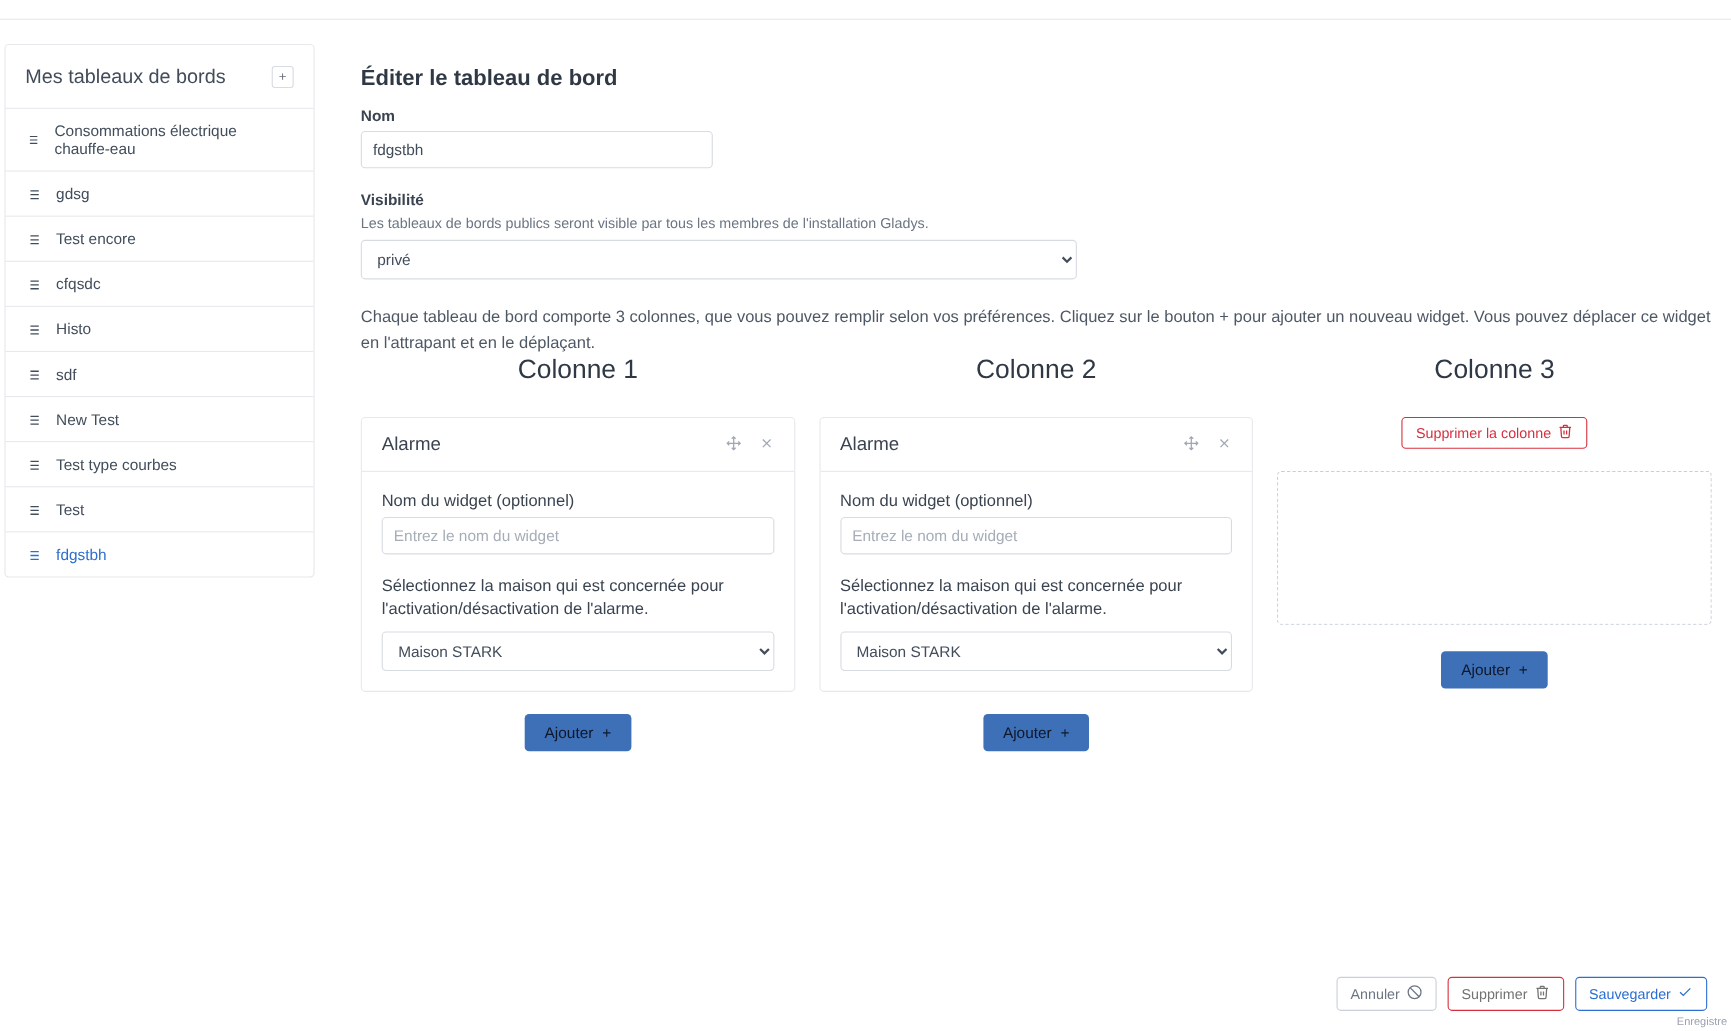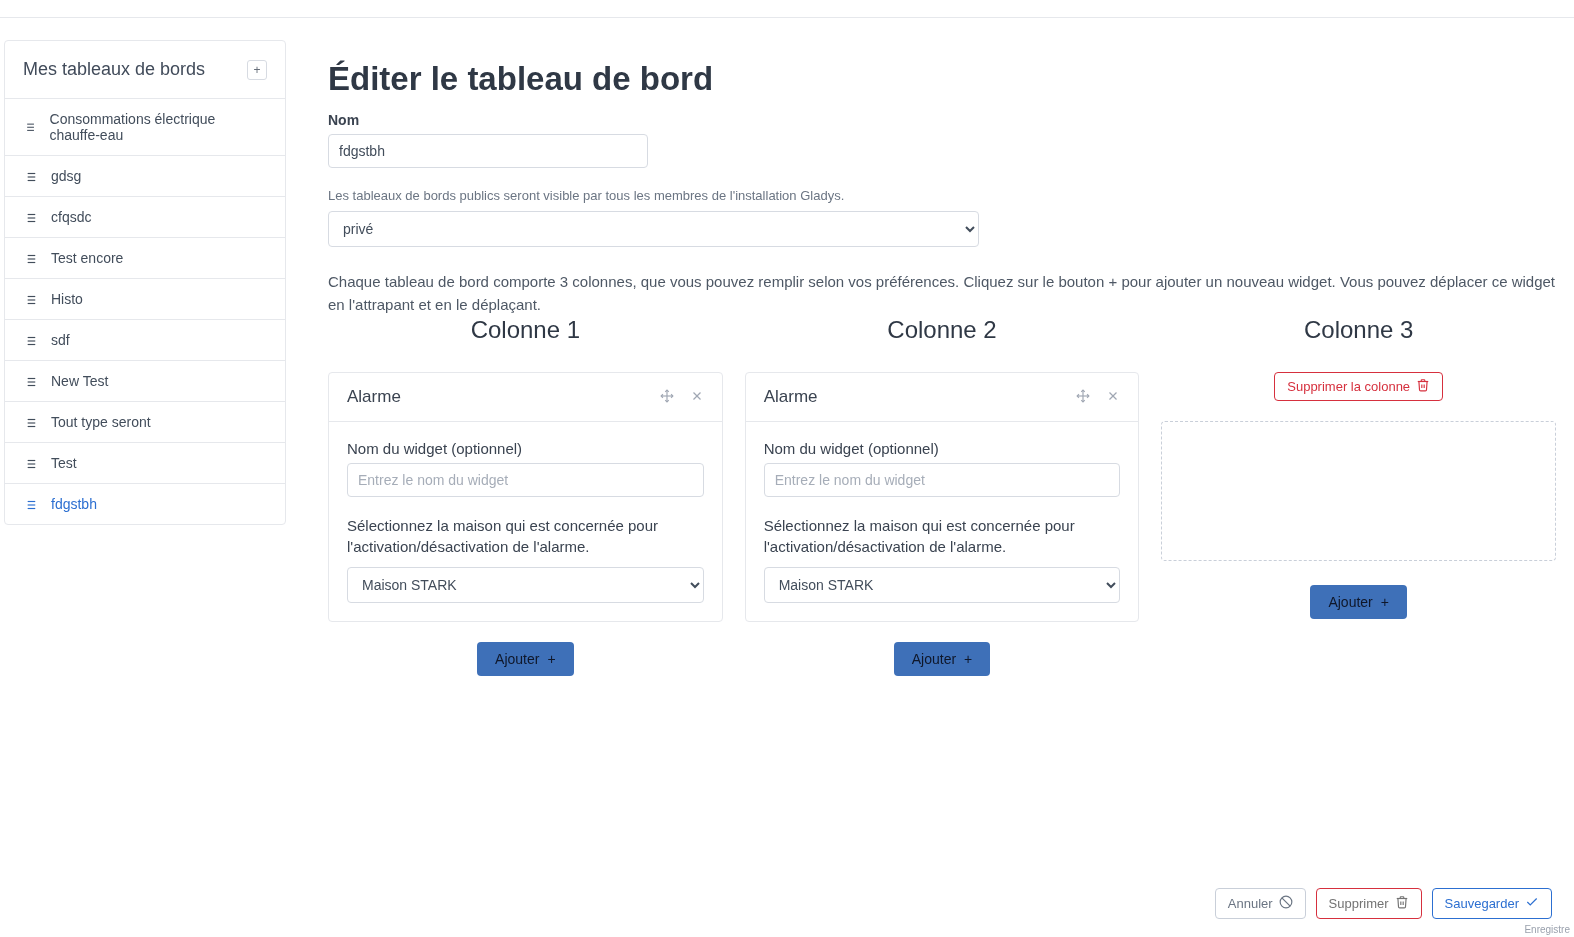--- a/index.html
+++ b/index.html
@@ -7,21 +7,21 @@
 .topbar{height:18px;border-bottom:1px solid #e6e8ec}
 .wrap{display:flex;gap:22px;padding:22px 10px 0 4px}
 .sidebar{width:282px;border:1px solid #e6e8ec;border-radius:4px;height:fit-content}
 .sidebar-head{display:flex;justify-content:space-between;align-items:center;padding:18px 18px}
 .sidebar-head h3{font-size:18px;font-weight:400;color:#414b5a}
 .plus-btn{width:20px;height:20px;border:1px solid #d7dbe2;border-radius:3px;background:#fff;font-size:12px;line-height:1;display:flex;align-items:center;justify-content:center;cursor:pointer;color:#656d79}
 .sb-item{display:flex;align-items:center;gap:14px;padding:12px 18px;border-top:1px solid #e6e8ec;cursor:pointer;color:#424d5b}
 .sb-item.active{color:#2c6fd1}
 .li-icon{width:14px;height:12px;display:inline-block}
 .main{flex:1;padding:0 8px 140px 20px}
-h1{font-size:33px;font-weight:600;color:#2f3845;margin:20px 0 14px}
+h1{font-size:20px;font-weight:600;color:#2f3845;margin:20px 0 14px}
 .flabel{font-weight:600;font-size:14px;margin-bottom:6px;display:block;color:#3a4350}
 .sublabel{font-size:13px;color:#6b7583;margin-bottom:8px}
 .txt{width:320px;padding:8px 10px;border:1px solid #d7dbe2;border-radius:4px;font-size:14px;color:#424d5b}
 .sect{margin-bottom:20px}
 .select{width:651px;max-width:100%;padding:8px 10px;border:1px solid #d7dbe2;border-radius:4px;font-size:14px;background:#fff;color:#424d5b}
 .hint{font-size:15px;color:#4e5865;line-height:1.5;margin-top:24px;}
 .cols{display:flex;gap:22px}
 .col{flex:1;text-align:center}
 .col h2{font-size:24px;font-weight:400;color:#2f3845;margin-bottom:28px}
 .delcolbtn{display:inline-flex;align-items:center;gap:6px;border:1px solid #d6303e;color:#d6303e;background:#fff;padding:5px 12px;border-radius:4px;font-size:13px;cursor:pointer;margin-bottom:20px}
@@ -82,42 +82,42 @@
         </div>
         <div class="sb-item">
           <span class="li-icon"><svg viewBox="0 0 24 24" fill="none" stroke="currentColor" stroke-width="2">
               <line x1="8" y1="6" x2="21" y2="6"></line>
               <line x1="8" y1="12" x2="21" y2="12"></line>
               <line x1="8" y1="18" x2="21" y2="18"></line>
               <line x1="3" y1="6" x2="3.01" y2="6"></line>
               <line x1="3" y1="12" x2="3.01" y2="12"></line>
               <line x1="3" y1="18" x2="3.01" y2="18"></line>
             </svg></span>
+          <span>Test encore</span>
+        </div>
+        <div class="sb-item">
+          <span class="li-icon"><svg viewBox="0 0 24 24" fill="none" stroke="currentColor" stroke-width="2">
+              <line x1="8" y1="6" x2="21" y2="6"></line>
+              <line x1="8" y1="12" x2="21" y2="12"></line>
+              <line x1="8" y1="18" x2="21" y2="18"></line>
+              <line x1="3" y1="6" x2="3.01" y2="6"></line>
+              <line x1="3" y1="12" x2="3.01" y2="12"></line>
+              <line x1="3" y1="18" x2="3.01" y2="18"></line>
+            </svg></span>
           <span>cfqsdc</span>
         </div>
         <div class="sb-item">
           <span class="li-icon"><svg viewBox="0 0 24 24" fill="none" stroke="currentColor" stroke-width="2">
               <line x1="8" y1="6" x2="21" y2="6"></line>
               <line x1="8" y1="12" x2="21" y2="12"></line>
               <line x1="8" y1="18" x2="21" y2="18"></line>
               <line x1="3" y1="6" x2="3.01" y2="6"></line>
               <line x1="3" y1="12" x2="3.01" y2="12"></line>
               <line x1="3" y1="18" x2="3.01" y2="18"></line>
             </svg></span>
-          <span>Test encore</span>
-        </div>
-        <div class="sb-item">
-          <span class="li-icon"><svg viewBox="0 0 24 24" fill="none" stroke="currentColor" stroke-width="2">
-              <line x1="8" y1="6" x2="21" y2="6"></line>
-              <line x1="8" y1="12" x2="21" y2="12"></line>
-              <line x1="8" y1="18" x2="21" y2="18"></line>
-              <line x1="3" y1="6" x2="3.01" y2="6"></line>
-              <line x1="3" y1="12" x2="3.01" y2="12"></line>
-              <line x1="3" y1="18" x2="3.01" y2="18"></line>
-            </svg></span>
           <span>Histo</span>
         </div>
         <div class="sb-item">
           <span class="li-icon"><svg viewBox="0 0 24 24" fill="none" stroke="currentColor" stroke-width="2">
               <line x1="8" y1="6" x2="21" y2="6"></line>
               <line x1="8" y1="12" x2="21" y2="12"></line>
               <line x1="8" y1="18" x2="21" y2="18"></line>
               <line x1="3" y1="6" x2="3.01" y2="6"></line>
               <line x1="3" y1="12" x2="3.01" y2="12"></line>
               <line x1="3" y1="18" x2="3.01" y2="18"></line>
@@ -137,21 +137,21 @@
         </div>
         <div class="sb-item">
           <span class="li-icon"><svg viewBox="0 0 24 24" fill="none" stroke="currentColor" stroke-width="2">
               <line x1="8" y1="6" x2="21" y2="6"></line>
               <line x1="8" y1="12" x2="21" y2="12"></line>
               <line x1="8" y1="18" x2="21" y2="18"></line>
               <line x1="3" y1="6" x2="3.01" y2="6"></line>
               <line x1="3" y1="12" x2="3.01" y2="12"></line>
               <line x1="3" y1="18" x2="3.01" y2="18"></line>
             </svg></span>
-          <span>Tout type seront</span>
+          <span>Test type courbes</span>
         </div>
         <div class="sb-item">
           <span class="li-icon"><svg viewBox="0 0 24 24" fill="none" stroke="currentColor" stroke-width="2">
               <line x1="8" y1="6" x2="21" y2="6"></line>
               <line x1="8" y1="12" x2="21" y2="12"></line>
               <line x1="8" y1="18" x2="21" y2="18"></line>
               <line x1="3" y1="6" x2="3.01" y2="6"></line>
               <line x1="3" y1="12" x2="3.01" y2="12"></line>
               <line x1="3" y1="18" x2="3.01" y2="18"></line>
             </svg></span>
@@ -173,20 +173,21 @@
 
   <main class="main">
     <h1>Éditer le tableau de bord</h1>
 
     <div class="sect">
       <label class="flabel">Nom</label>
       <input class="txt" value="fdgstbh" style="">
     </div>
 
     <div class="sect">
+      <label class="flabel">Visibilité</label>
       <div class="sublabel">Les tableaux de bords publics seront visible par tous les membres de l'installation Gladys.</div>
       <select class="select">
         <option>privé</option>
       </select>
     </div>
 
     <p class="hint">Chaque tableau de bord comporte 3 colonnes, que vous pouvez remplir selon vos préférences. Cliquez sur le bouton + pour ajouter un nouveau widget. Vous pouvez déplacer ce widget en l'attrapant et en le déplaçant.</p>
 
     <div class="cols">
 

